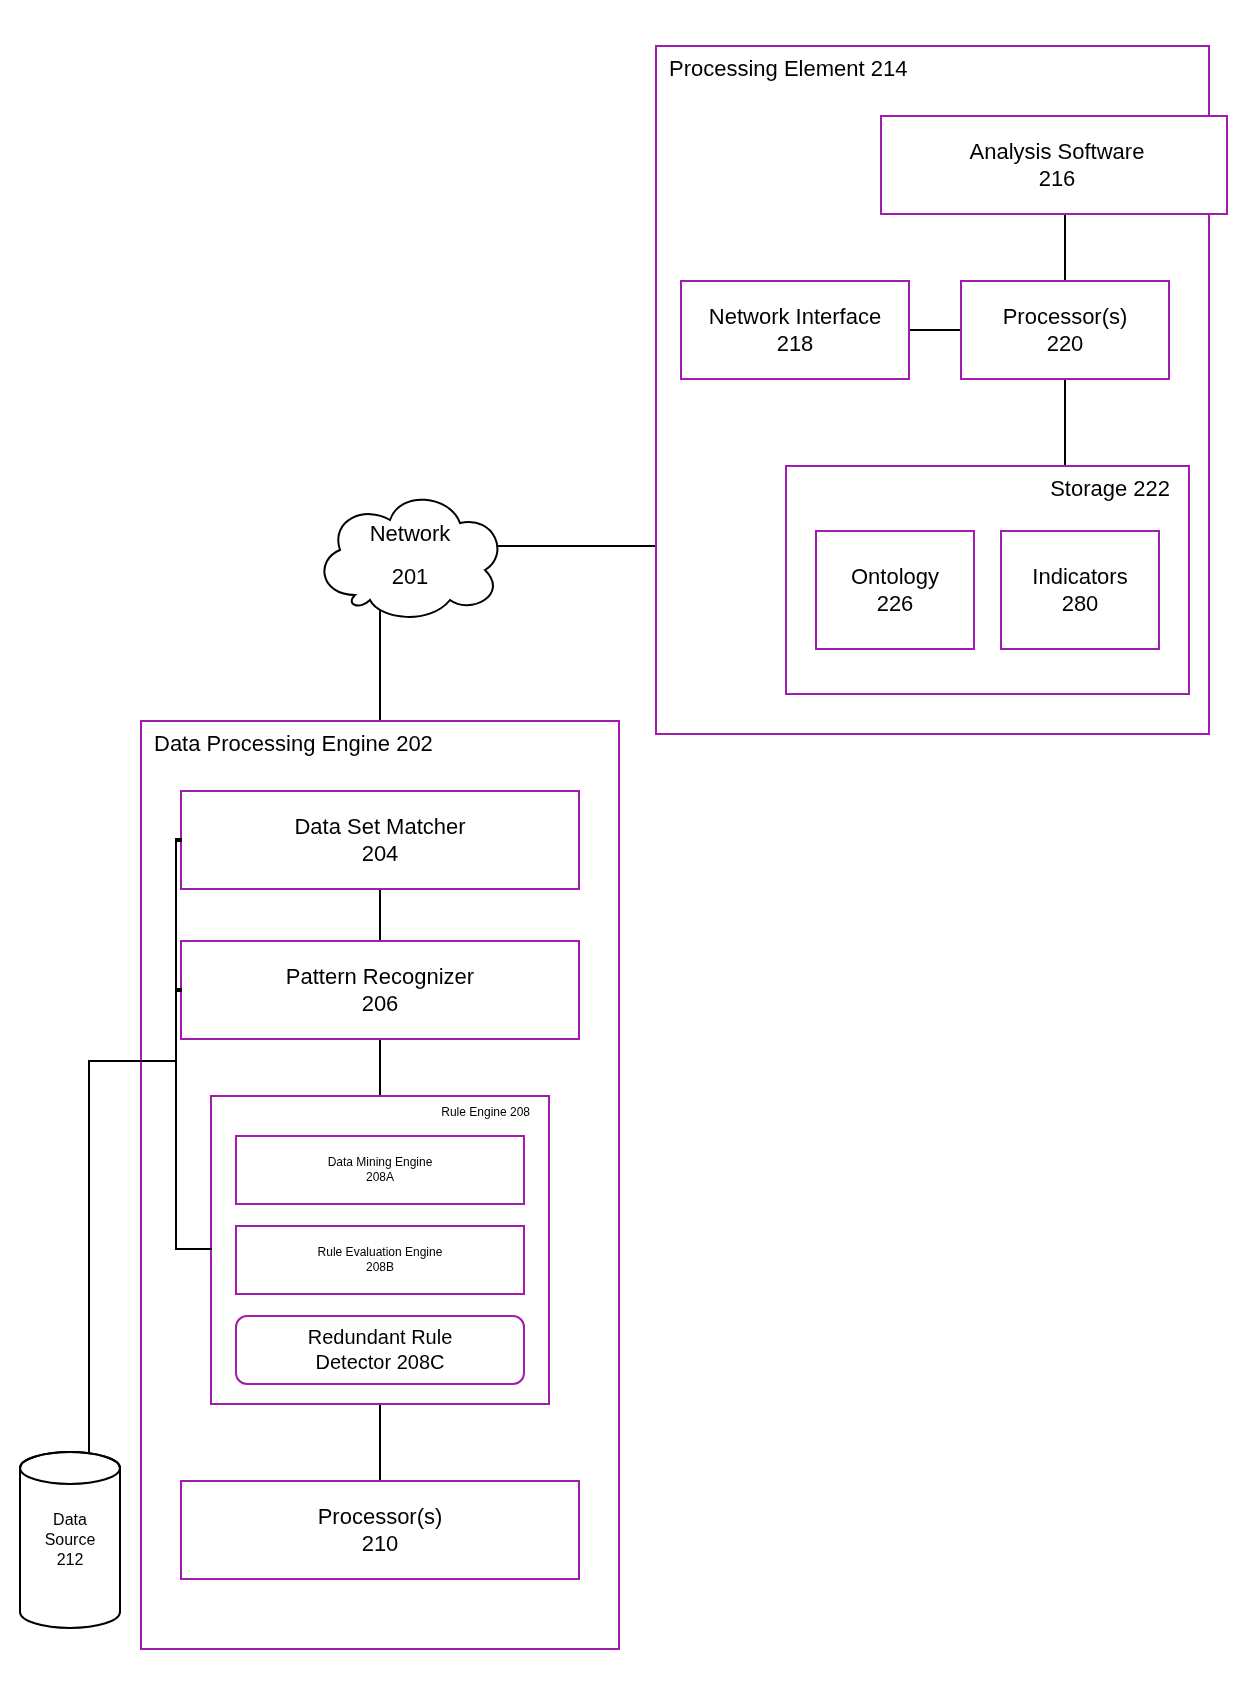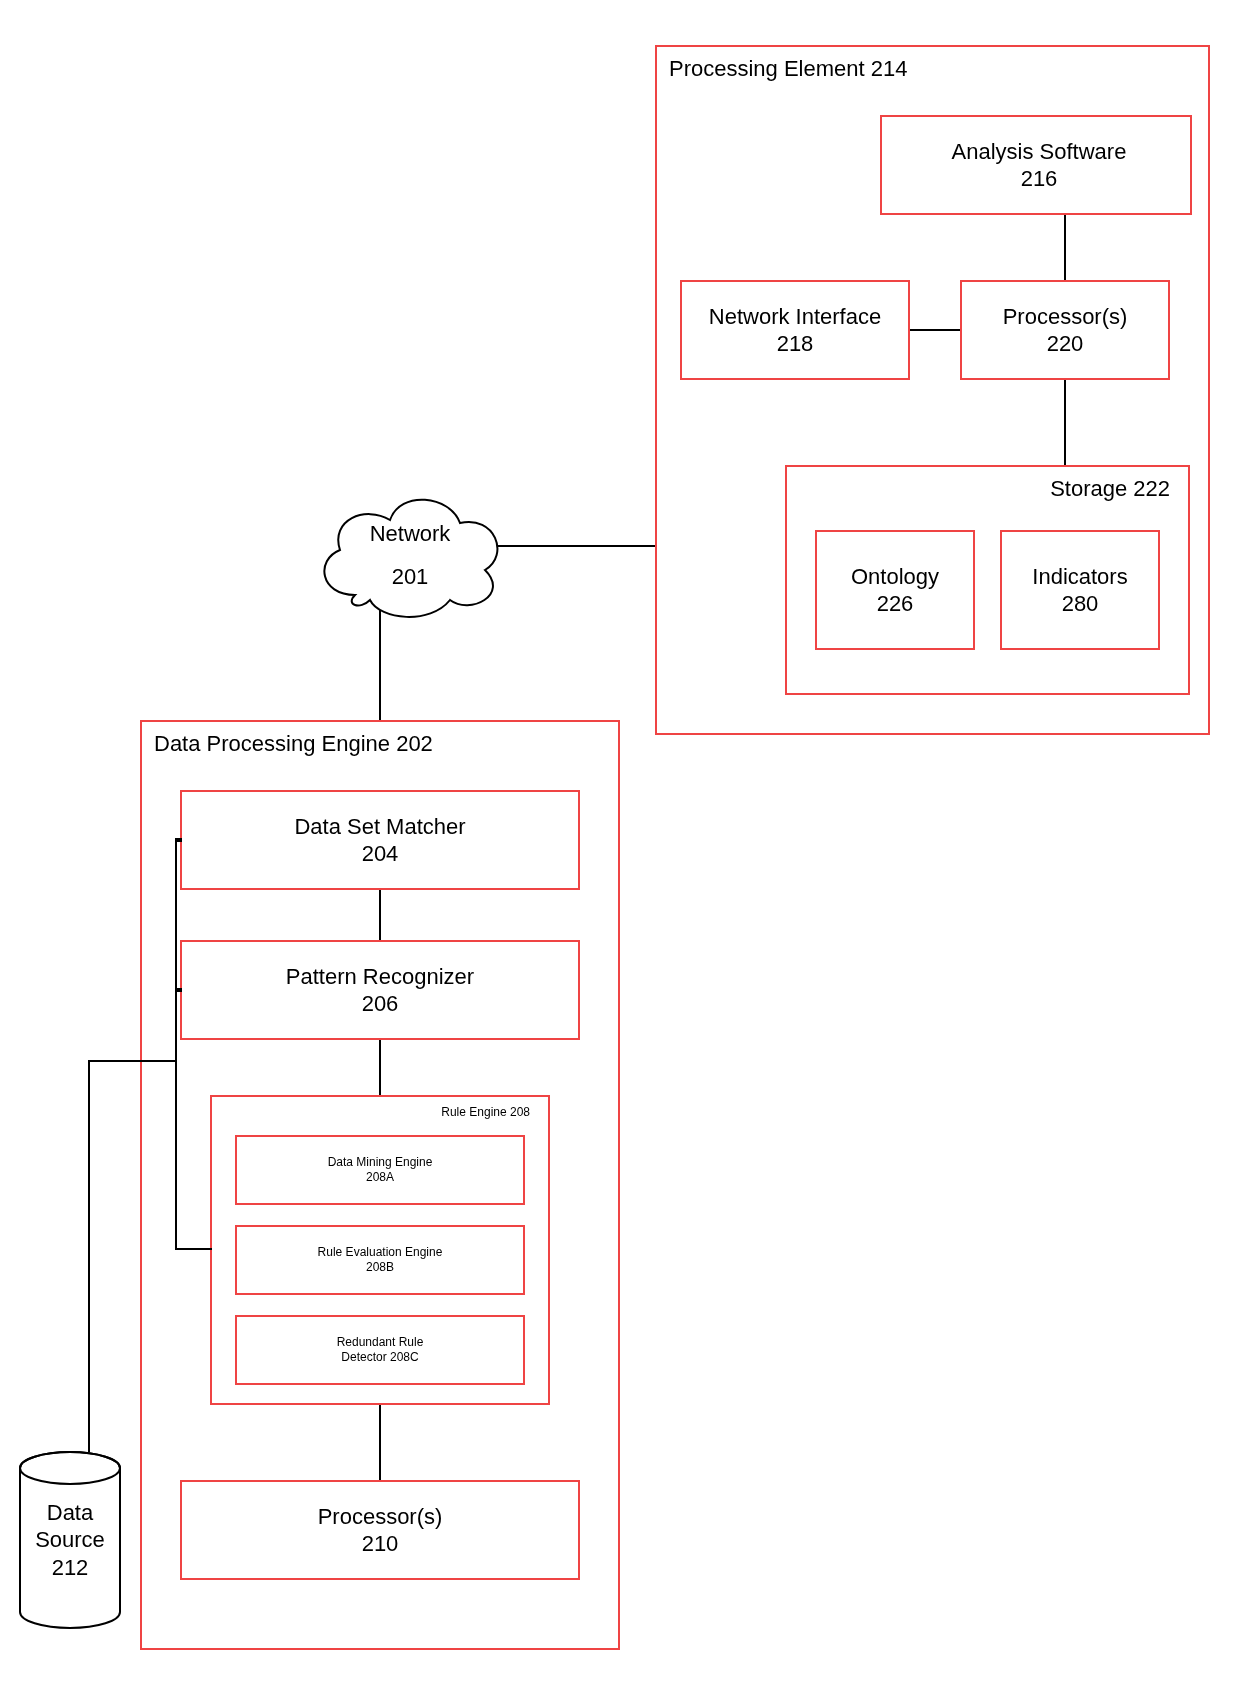--- a/index.html
+++ b/index.html
@@ -7,42 +7,42 @@
     margin: 0;
     padding: 0;
     width: 1240px;
     height: 1691px;
     font-family: Arial, Helvetica, sans-serif;
     background: #fff;
     position: relative;
   }
   .box {
     position: absolute;
-    border: 2px solid #ef4444;
+    border: 2px solid #a21caf;
     background: #fff;
     display: flex;
     flex-direction: column;
     align-items: center;
     justify-content: center;
     text-align: center;
     font-size: 22px;
     line-height: 1.25;
   }
   .outer {
     justify-content: flex-start;
     align-items: flex-start;
     padding: 8px 12px;
   }
   .outer-label {
     font-size: 22px;
     text-align: left;
     line-height: 1.25;
   }
   .small { font-size: 12px; }
-  .xsmall { font-size: 12px; }
+  .xsmall { font-size: 20px; border-radius: 12px; }
   .line {
     position: absolute;
     background: #000;
   }
   .hline { height: 2px; }
   .vline { width: 2px; }
   .cloud {
     position: absolute;
     display: flex;
     flex-direction: column;
@@ -52,21 +52,21 @@
     font-size: 22px;
     line-height: 1.25;
   }
   .cylinder {
     position: absolute;
     display: flex;
     flex-direction: column;
     align-items: center;
     justify-content: center;
     text-align: center;
-    font-size: 22px;
+    font-size: 16px;
     line-height: 1.25;
   }
 </style>
 </head>
 <body>
 
 <div class="box outer" style="left:140px; top:720px; width:480px; height:930px;">
   <div class="outer-label">Data Processing Engine 202</div>
 </div>
 
@@ -149,21 +149,21 @@
 
 <div class="line vline" style="left:379px; top:610px; height:110px;"></div>
 
 <div class="line hline" style="left:498px; top:545px; width:157px;"></div>
 <div class="line vline" style="left:498px; top:545px; height:2px;"></div>
 
 <div class="box outer" style="left:655px; top:45px; width:555px; height:690px;">
   <div class="outer-label">Processing Element 214</div>
 </div>
 
-<div class="box" style="left:880px; top:115px; width:312px; height:100px;padding-left:6px;">
+<div class="box" style="left:880px; top:115px; width:348px; height:100px;padding-left:6px;">
   <span>Analysis Software</span>
   <span>216</span>
 </div>
 
 <div class="box" style="left:680px; top:280px; width:230px; height:100px;">
   <span>Network Interface</span>
   <span>218</span>
 </div>
 
 <div class="box" style="left:960px; top:280px; width:210px; height:100px;">

